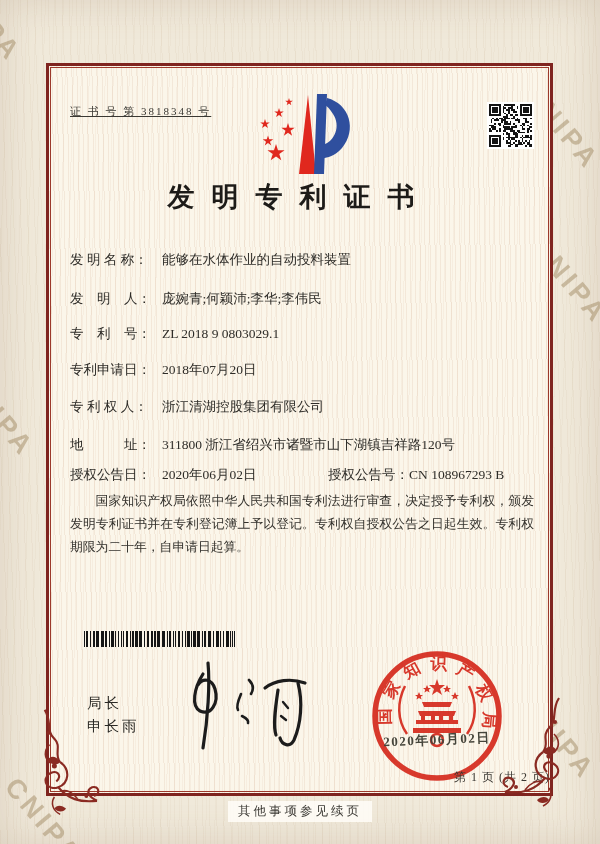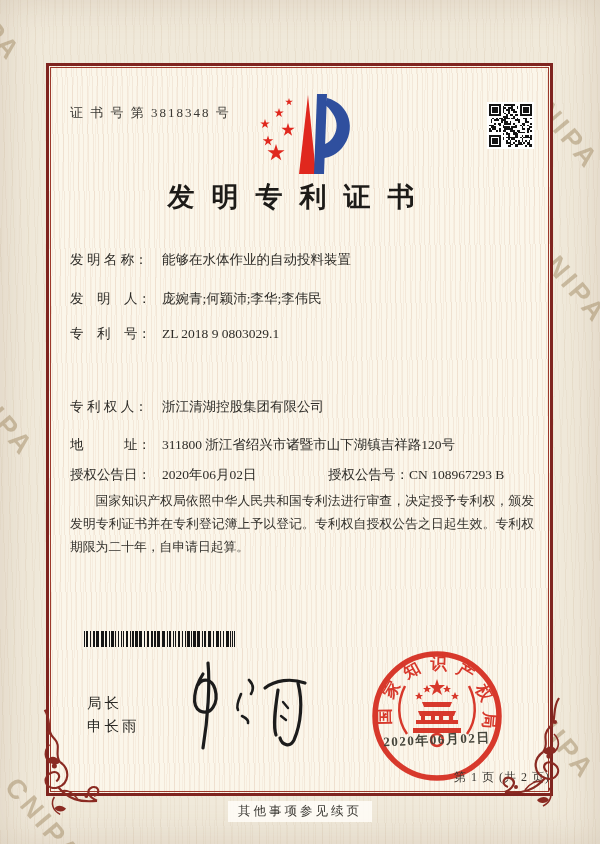--- a/index.html
+++ b/index.html
@@ -22,21 +22,21 @@
   .wm.inner{color:rgba(183,162,128,.33);font-size:24px;}
   .cert{
     position:absolute;left:46px;top:63px;width:501px;height:727px;
     border:3px solid #7f241f;
     background:#fbf6ea;
     background-image:
       repeating-linear-gradient(89deg, rgba(205,160,130,.17) 0 1px, transparent 1px 5px),
       repeating-linear-gradient(91.5deg, rgba(205,160,130,.10) 0 1px, transparent 1px 8px);
   }
   .cert .innerline{position:absolute;inset:1px;border:1px solid #9c392b;pointer-events:none;}
-  .cert-no{position:absolute;left:21px;top:38px;font-size:13px;letter-spacing:2px;color:#3a3833;}
+  .cert-no{position:absolute;left:21px;top:38px;font-size:11px;letter-spacing:2px;color:#3a3833;text-decoration:underline;}
   .qr{position:absolute;left:438px;top:36px;width:47px;height:47px;background:#fff;padding:2px;box-sizing:border-box;}
   .logo{position:absolute;left:204px;top:26px;width:105px;height:88px;}
   .title{
     position:absolute;left:0;top:113px;width:100%;text-align:center;
     font-size:27px;font-weight:bold;letter-spacing:17px;box-sizing:border-box;
     color:#1d1b18;
   }
   .row{position:absolute;left:21px;font-size:13.5px;white-space:nowrap;color:#2e2c28;}
   .row .lab{display:inline-block;width:92px;white-space:pre;}
   .row .val{white-space:pre;}
@@ -319,20 +319,23 @@
 
   <div class="row" style="top:185px;">
     <span class="lab">发 明 名 称：</span><span class="val">能够在水体作业的自动投料装置</span>
   </div>
   <div class="row" style="top:224px;">
     <span class="lab">发　明　人：</span><span class="val">庞婉青;何颖沛;李华;李伟民</span>
   </div>
   <div class="row" style="top:259px;">
     <span class="lab">专　利　号：</span><span class="val">ZL 2018 9 0803029.1</span>
   </div>
+  <div class="row" style="top:295px;">
+    <span class="lab">专利申请日：</span><span class="val">2018年07月20日</span>
+  </div>
   <div class="row" style="top:332px;">
     <span class="lab">专 利 权 人：</span><span class="val">浙江清湖控股集团有限公司</span>
   </div>
   <div class="row" style="top:370px;">
     <span class="lab">地　　　址：</span><span class="val">311800 浙江省绍兴市诸暨市山下湖镇吉祥路120号</span>
   </div>
   <div class="row" style="top:400px;">
     <span class="lab">授权公告日：</span><span class="val">2020年06月02日</span>
     <span class="pair2">
       <span>授权公告号：</span><span>CN 108967293 B</span>

